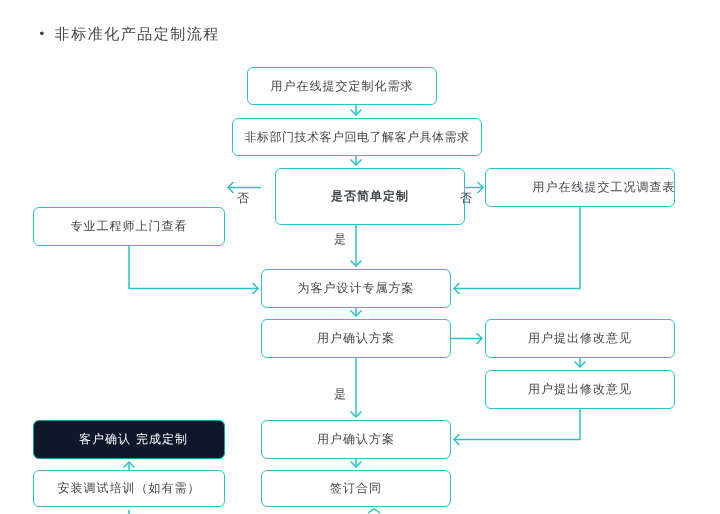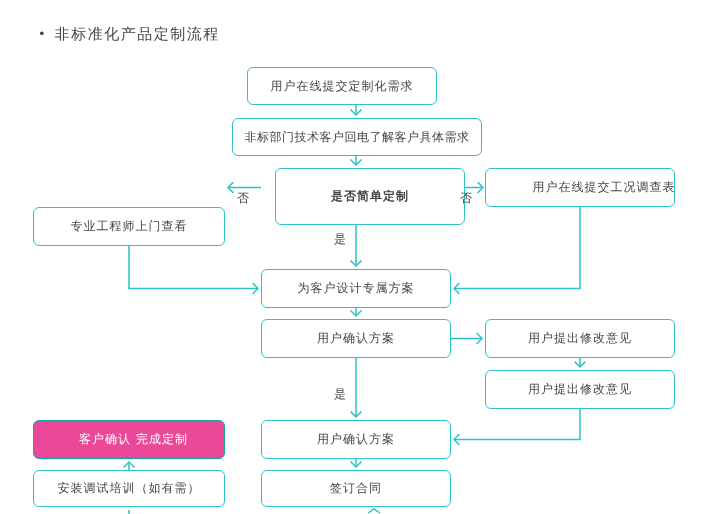--- a/index.html
+++ b/index.html
@@ -39,21 +39,21 @@
     display: flex;
     align-items: center;
     justify-content: center;
     font-size: 12px;
     letter-spacing: 1px;
     color: #414549;
     white-space: nowrap;
     z-index: 2;
   }
   .node.filled {
-    background: #ec4899;
+    background: #0f172a;
     border-color: #11a7a1;
     color: #ffffff;
     padding-left: 9px;
   }
   .edge-label {
     position: absolute;
     font-size: 12px;
     color: #414549;
     z-index: 3;
     line-height: 14px;

